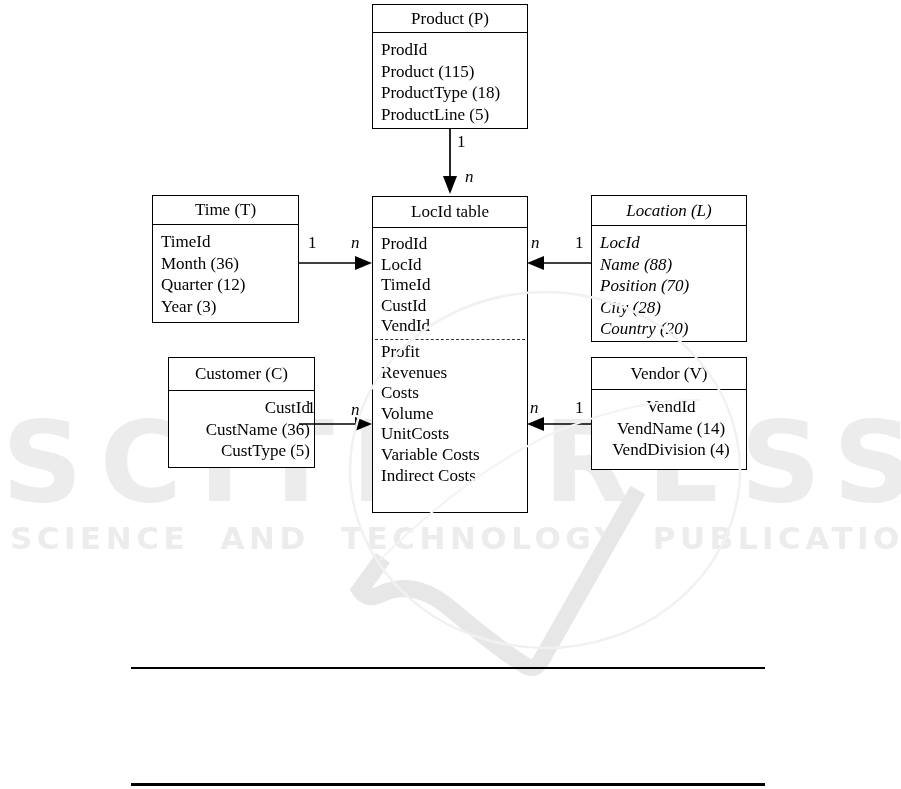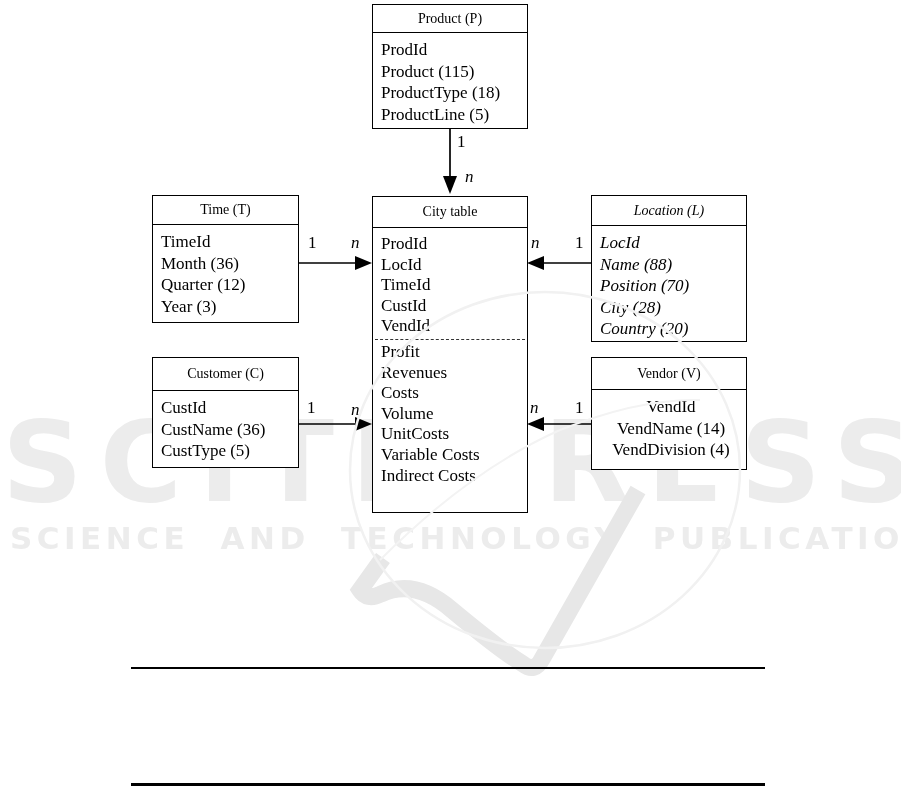--- a/index.html
+++ b/index.html
@@ -22,21 +22,21 @@
   .connector-svg{position:absolute;left:0;top:0;z-index:3;pointer-events:none;}
 
   
   .emblem-svg{position:absolute;left:0;top:0;z-index:4;pointer-events:none;}
 
   
   .entity{position:absolute;z-index:2;background:#ffffff;border:1.5px solid #000;
           box-sizing:border-box;}
   .entity-header{display:flex;align-items:center;justify-content:center;
                  border-bottom:1.5px solid #000;box-sizing:border-box;
-                 font-size:14px;}
+                 font-size:17px;}
   .entity-body{padding:6px 4px 0 8px;font-size:17px;}
   .attr{line-height:21.5px;white-space:nowrap;}
   .fact-attr{line-height:20.6px;white-space:nowrap;}
   .fact-keys{padding:6px 4px 2px 8px;font-size:17px;}
   .fact-measures{margin:0 2px;border-top:1.5px dashed #333;padding:2px 2px 0 6px;font-size:17px;}
 
   
   .card-label{position:absolute;z-index:3;font-size:17px;line-height:18px;
               font-family:"Liberation Serif", serif;}
   .card-n{font-style:italic;}
@@ -96,21 +96,21 @@
     <div class="entity-header" style="height:29px;">Time (T)</div>
     <div class="entity-body">
       <div class="attr">TimeId</div>
       <div class="attr">Month (36)</div>
       <div class="attr">Quarter (12)</div>
       <div class="attr">Year (3)</div>
     </div>
   </div>
 
   <div class="entity" style="left:372px;top:196px;width:156px;height:317px;">
-    <div class="entity-header" style="height:31px;">City table</div>
+    <div class="entity-header" style="height:31px;">LocId table</div>
     <div class="fact-keys">
       <div class="fact-attr">ProdId</div>
       <div class="fact-attr">LocId</div>
       <div class="fact-attr">TimeId</div>
       <div class="fact-attr">CustId</div>
       <div class="fact-attr">VendId</div>
     </div>
     <div class="fact-measures">
       <div class="fact-attr">Profit</div>
       <div class="fact-attr">Revenues</div>
@@ -126,21 +126,21 @@
     <div class="entity-header" style="height:30px;">Location (L)</div>
     <div class="entity-body">
       <div class="attr">LocId</div>
       <div class="attr">Name (88)</div>
       <div class="attr">Position (70)</div>
       <div class="attr">City (28)</div>
       <div class="attr">Country (20)</div>
     </div>
   </div>
 
-  <div class="entity" style="left:152px;top:357px;width:147px;height:111px;">
+  <div class="entity" style="left:168px;top:357px;width:147px;height:111px;text-align:right;">
     <div class="entity-header" style="height:33px;">Customer (C)</div>
     <div class="entity-body">
       <div class="attr">CustId</div>
       <div class="attr">CustName (36)</div>
       <div class="attr">CustType (5)</div>
     </div>
   </div>
 
   <div class="entity" style="left:591px;top:357px;width:156px;height:113px;text-align:center;">
     <div class="entity-header" style="height:32px;">Vendor (V)</div>

